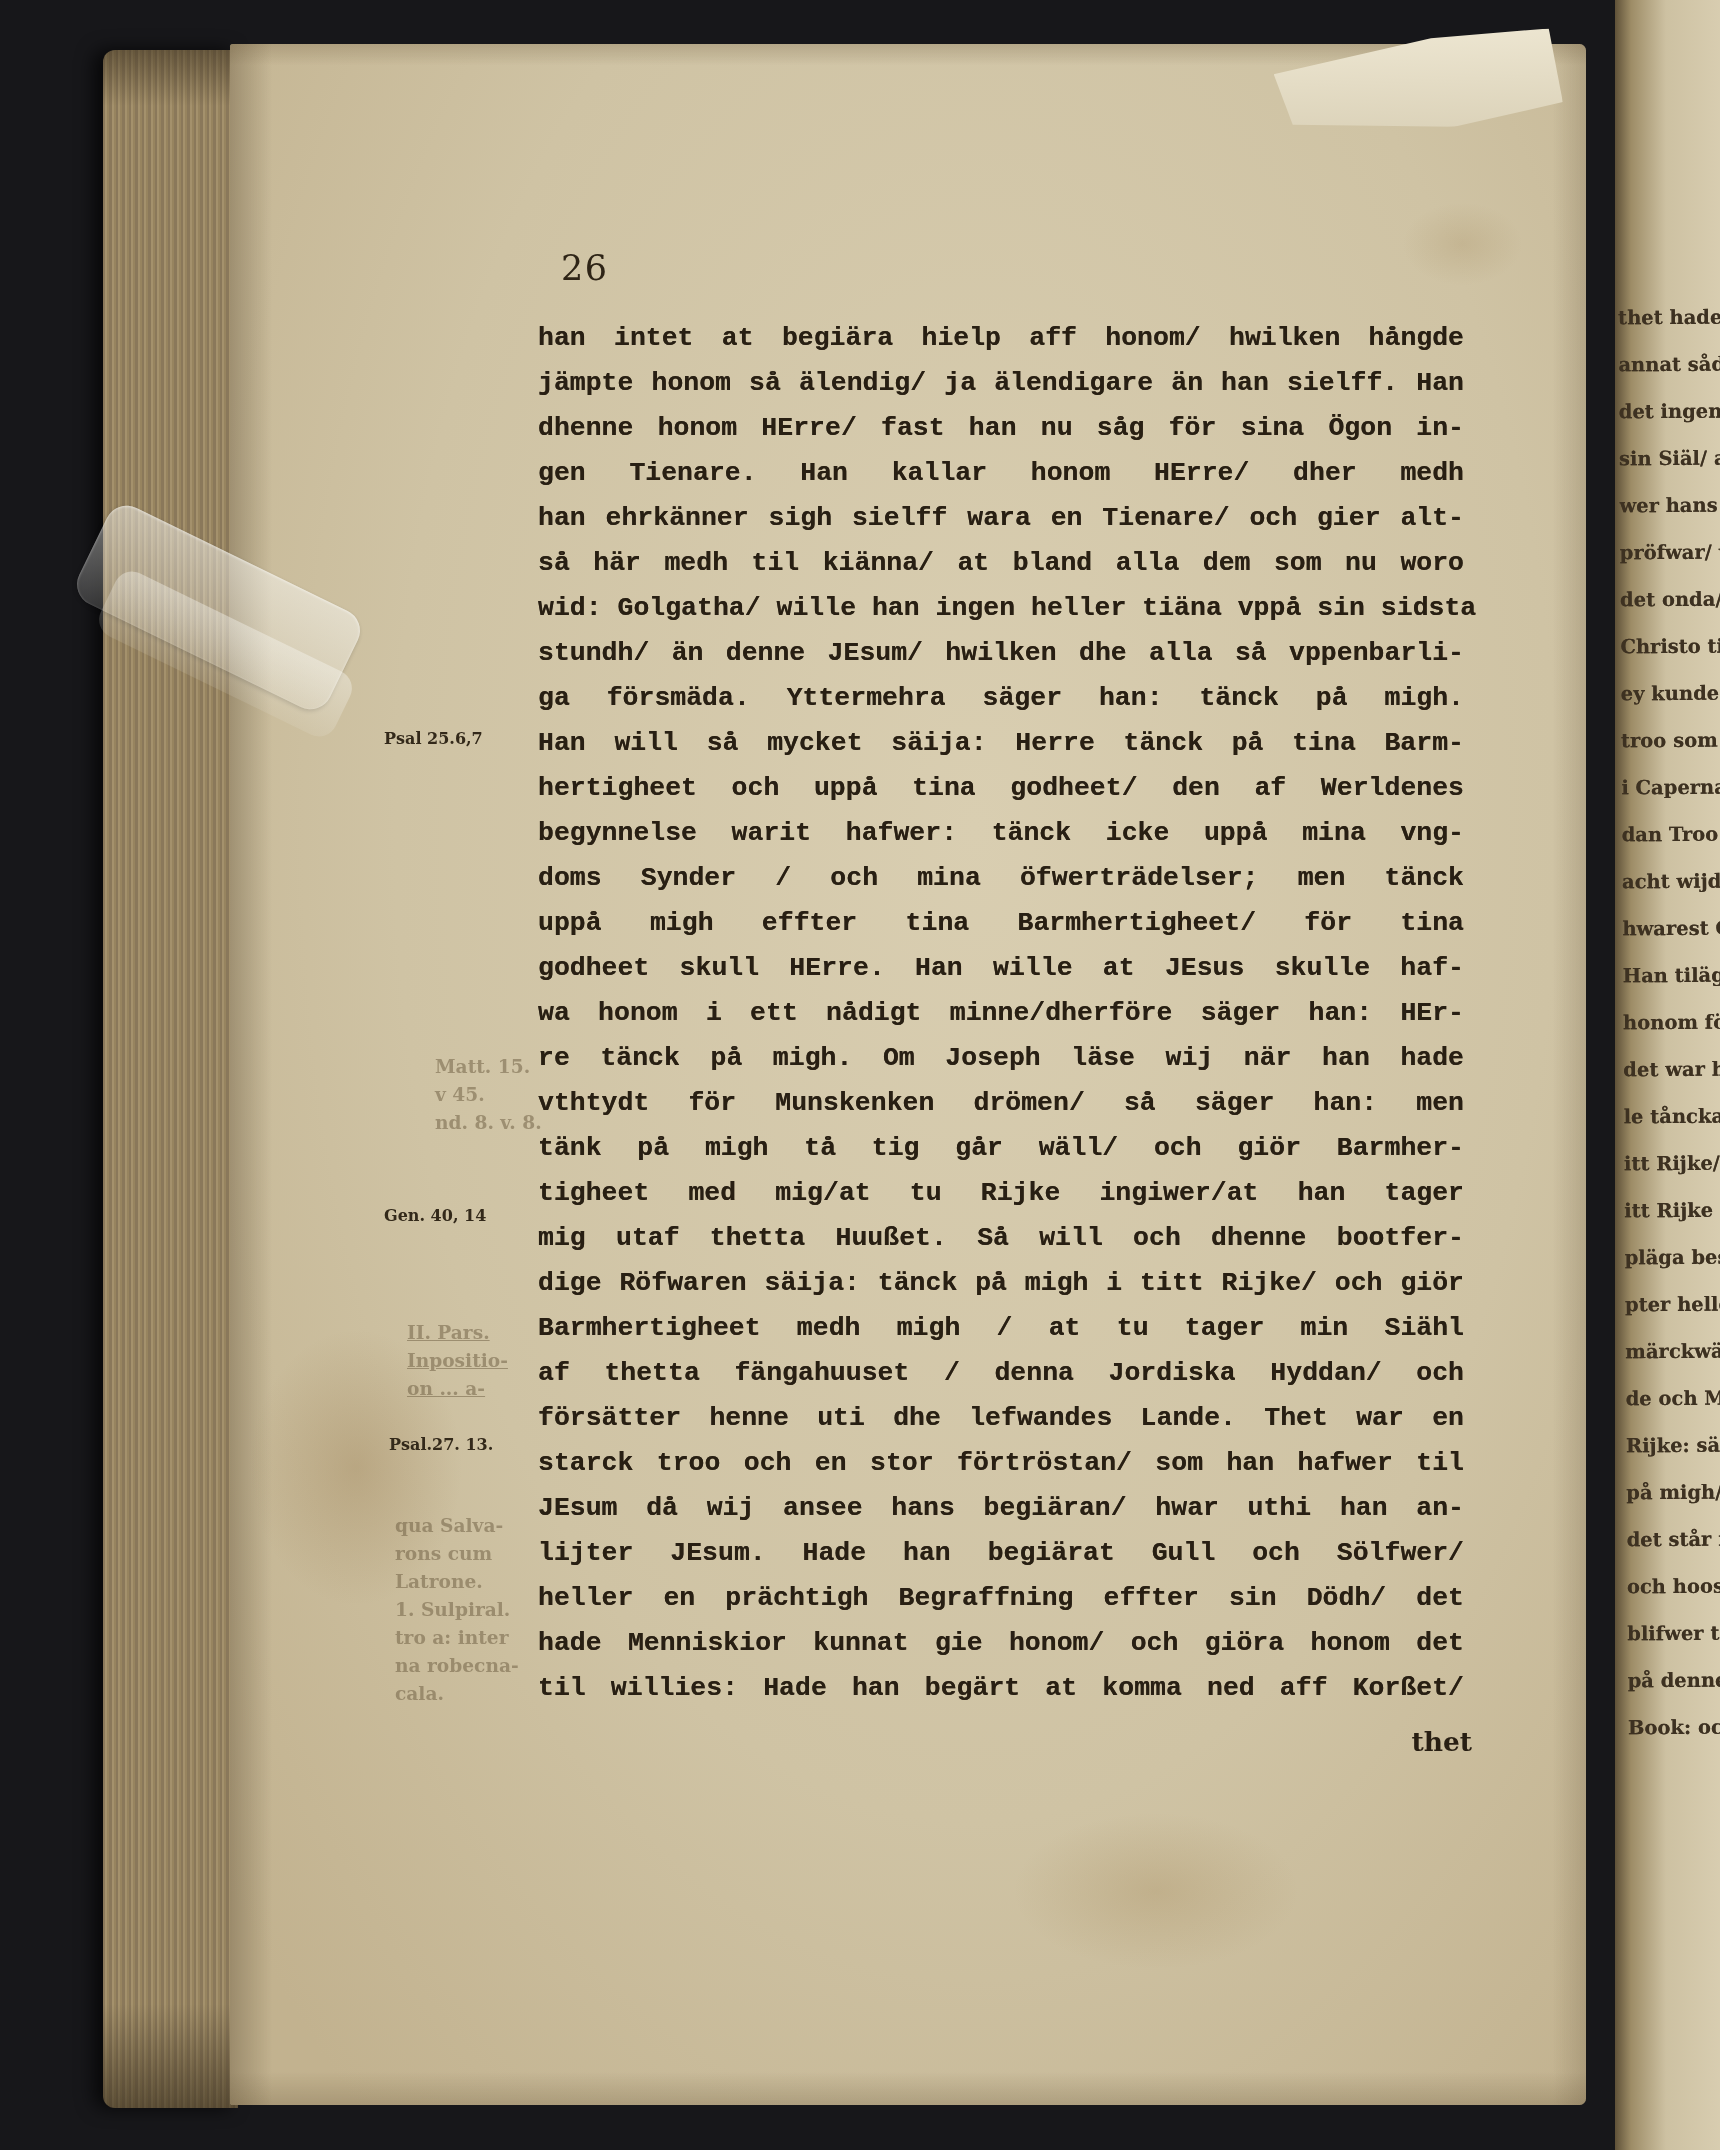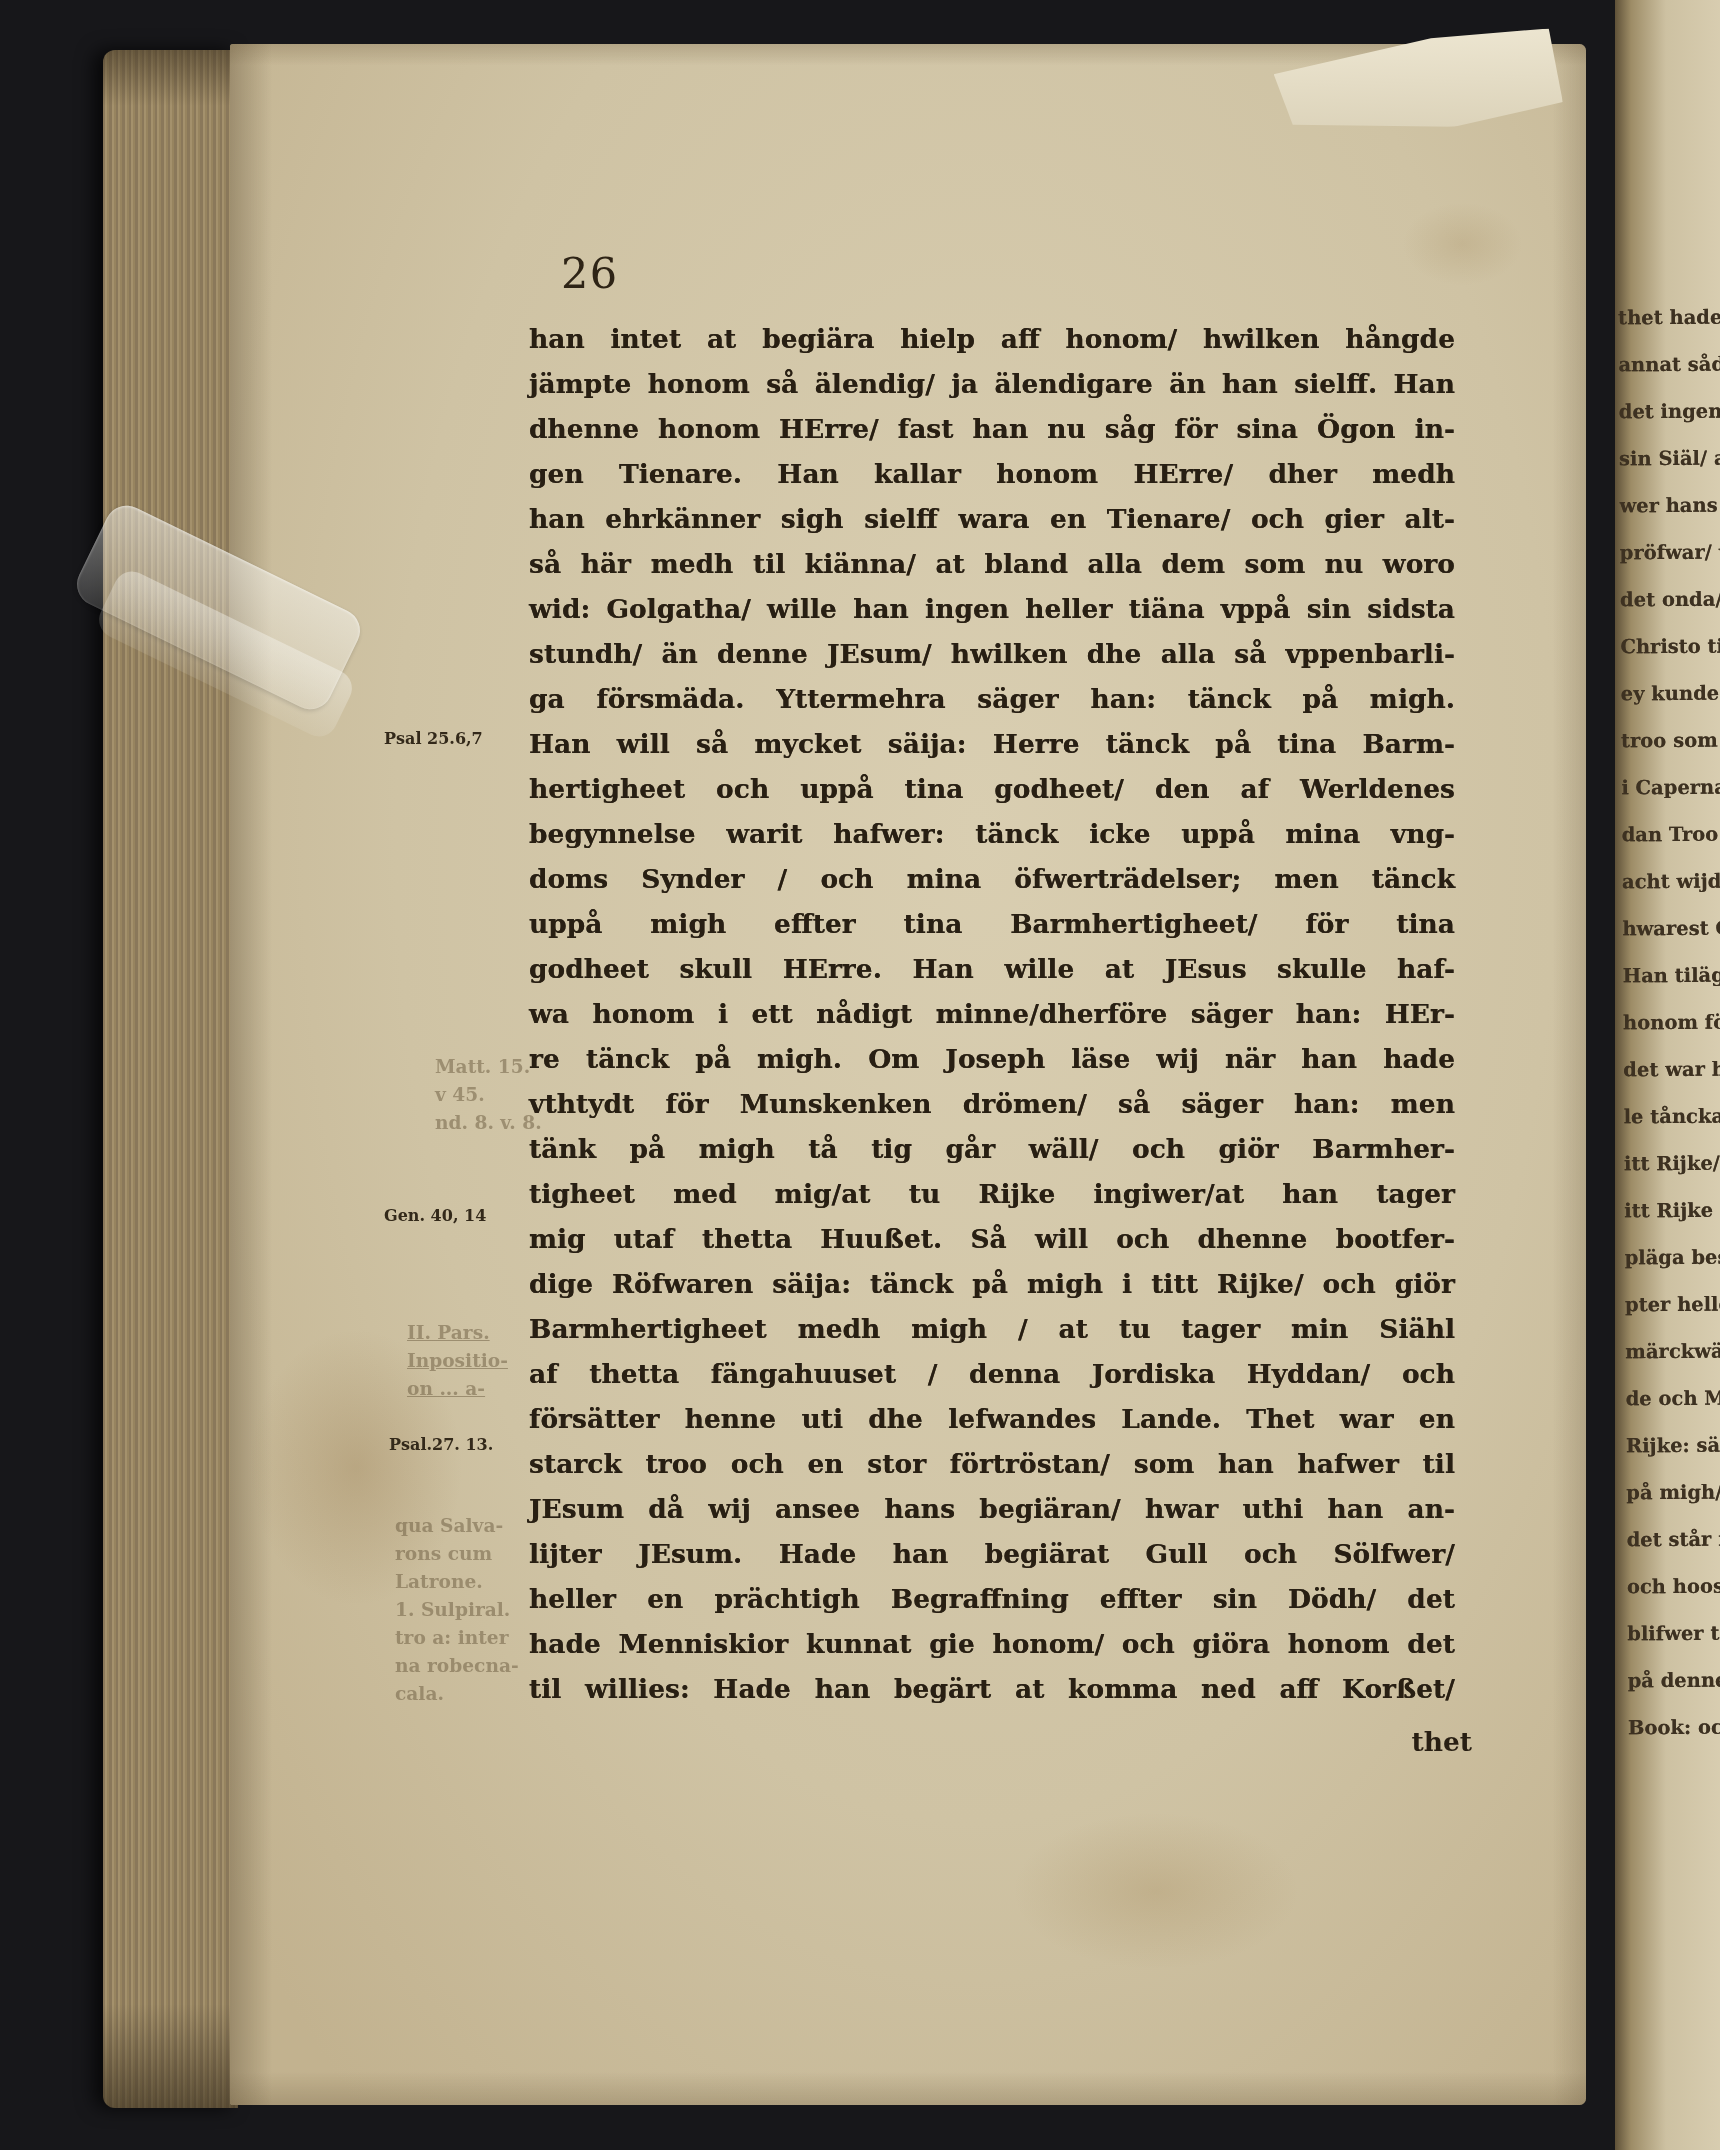--- a/index.html
+++ b/index.html
@@ -23,23 +23,23 @@
         linear-gradient(270deg, rgba(92,76,50,.22) 0, rgba(92,76,50,0) 33px),
         linear-gradient(180deg, rgba(110,92,62,.28) 0, rgba(110,92,62,0) 21.4px),
         linear-gradient(0deg, rgba(110,92,62,.3) 0, rgba(110,92,62,0) 33px);}
   .stain{position:absolute;border-radius:50%;}
   .stain-1{left:782px;top:1768px;width:288px;height:158px;
       background:radial-gradient(ellipse,rgba(150,118,66,.22),rgba(150,118,66,0) 70%);}
   .stain-2{left:18.6px;top:1284px;width:214px;height:279px;
       background:radial-gradient(ellipse,rgba(140,108,62,.28),rgba(140,108,62,0) 70%);}
   .stain-3{left:1172px;top:158px;width:121px;height:84px;
       background:radial-gradient(ellipse,rgba(150,120,70,.18),rgba(150,120,70,0) 70%);}
-  .page-number{position:absolute;left:331px;top:204px;font-size:43px;color:#2e2416;
+  .page-number{position:absolute;left:331px;top:204px;font-size:35px;color:#2e2416;
       letter-spacing:1.4px;}
-  .body-text{position:absolute;left:299px;top:272px;width:926px;color:#281f13;}
+  .body-text{position:absolute;left:308px;top:272px;width:926px;color:#281f13;font-family:Liberation Mono, monospace;}
   .body-line{font-size:26.5px;font-weight:bold;line-height:45px;white-space:nowrap;
       text-align:justify;text-align-last:justify;text-shadow:0 0 0.5px rgba(40,31,19,.8);}
   .catchword{position:absolute;left:316px;top:1675px;width:926px;text-align:right;
       font-size:26.5px;font-weight:bold;color:#281f13;line-height:45px;}
   .margin-note{position:absolute;font-size:16px;font-weight:bold;color:#33291a;white-space:nowrap;}
   .note-1{left:154px;top:685px;}
   .note-2{left:154px;top:1162px;}
   .note-3{left:159px;top:1391px;text-align:right;}
   .ghost{position:absolute;font-size:18.6px;font-weight:bold;color:rgba(105,90,62,.5);
       white-space:pre-line;line-height:28px;filter:blur(0.3px);}

